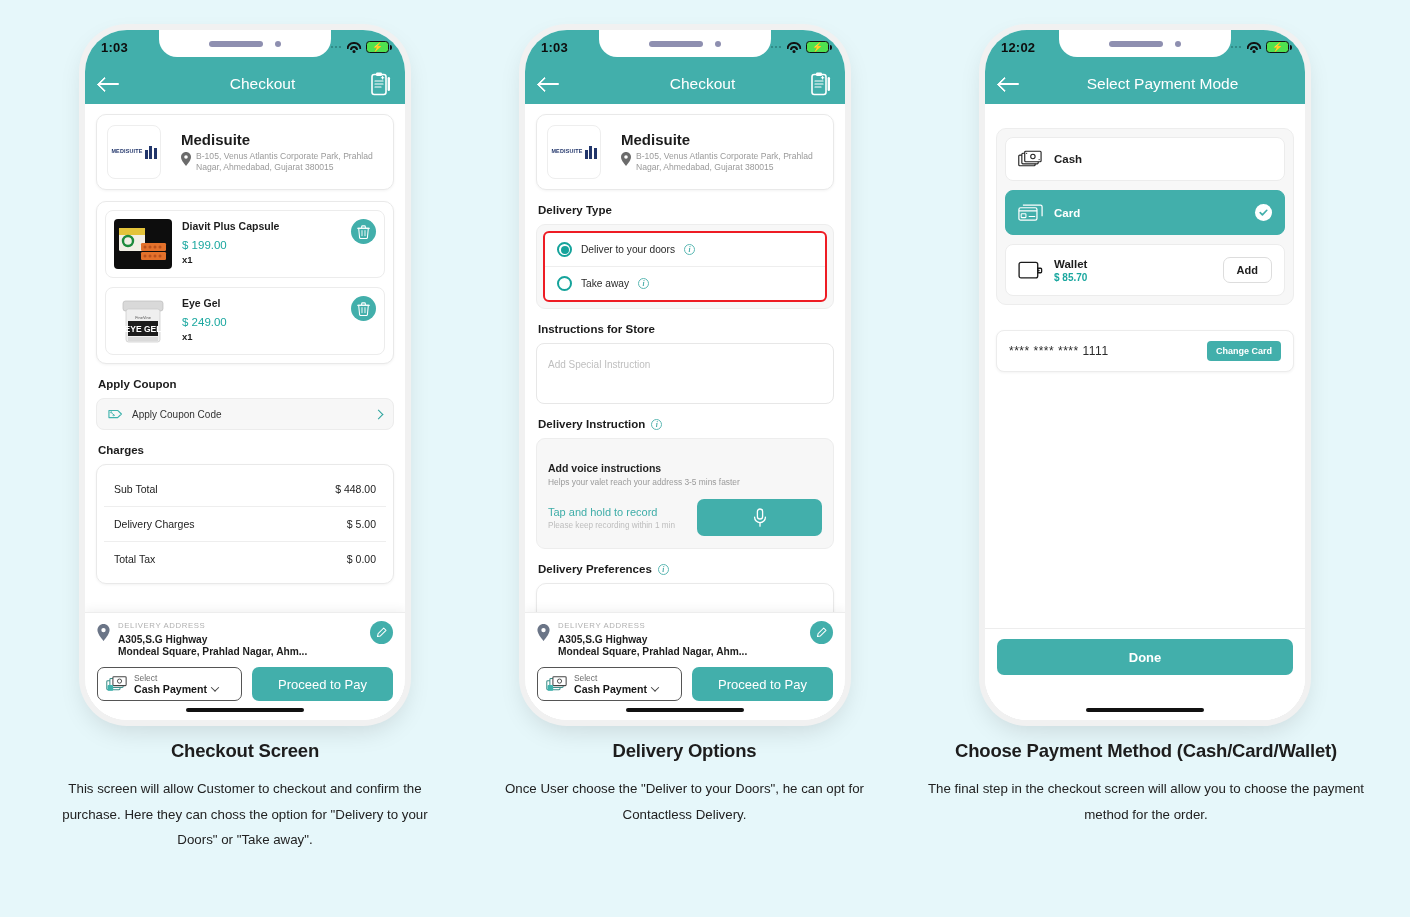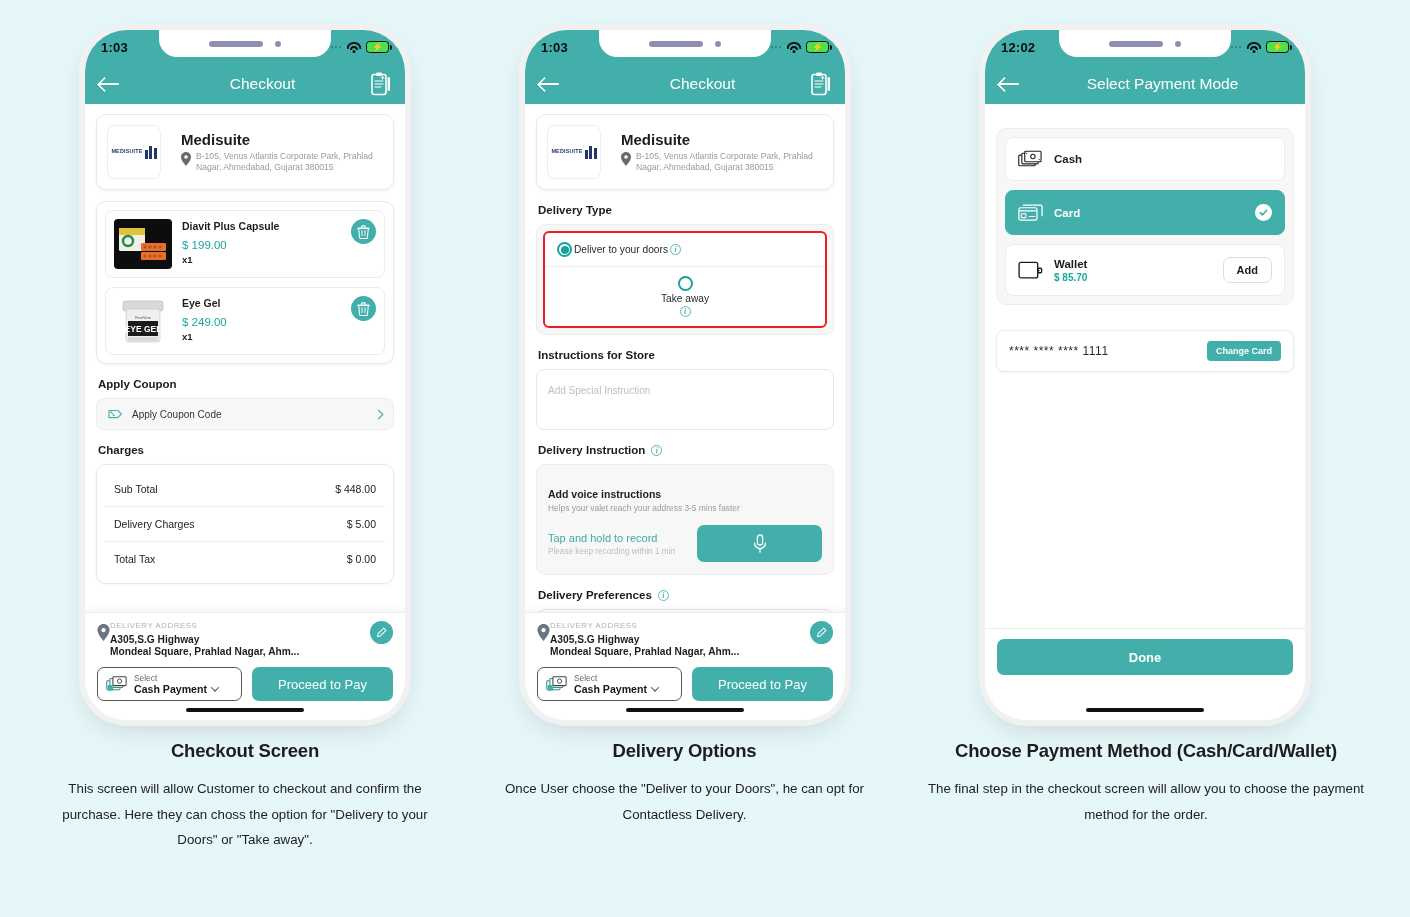--- a/index.html
+++ b/index.html
@@ -131,22 +131,22 @@
   .charges-card { padding:7px; }
   .charge-row { display:flex; justify-content:space-between; align-items:center;
                 padding:11px 10px; border-bottom:1px solid #eee; }
   .charge-row:last-child { border-bottom:none; }
   .charge-k { font-size:10.5px; color:#222; }
   .charge-v { font-size:10.5px; color:#222; }
 
   
   .radio-wrap { background:#f7f7f7; border:1px solid #ededed; border-radius:9px; padding:6px; }
   .radio-box { border:2px solid #ee1c24; border-radius:6px; background:#fff; }
-  .radio-row { display:flex; align-items:center; gap:2px; padding:9px 12px; cursor:pointer; }
-  .radio-row + .radio-row { border-top:1px solid #eee;flex-direction:column; }
+  .radio-row { display:flex; align-items:center; gap:9px; padding:9px 12px; cursor:pointer; }
+  .radio-row + .radio-row { border-top:1px solid #eee; }
   .radio { width:15px; height:15px; border-radius:50%; border:2px solid #15a39b;
            flex:0 0 auto; display:flex; align-items:center; justify-content:center; }
   .radio.on:after { content:''; width:8px; height:8px; border-radius:50%; background:#15a39b; }
   .radio-label { font-size:10.2px; color:#2a2a2a; }
   .info-i { width:11px; height:11px; border:1px solid #5bb8b3; border-radius:50%;
             font-size:7.5px; line-height:9.5px; text-align:center; color:#4aada8;
             font-style:italic; font-family:"Liberation Serif", serif; font-weight:700; flex:0 0 auto; }
 
   .textarea-box { background:#fff; border:1px solid #e7e7e7; border-radius:8px;
                   height:61px; padding:10px 11px; }
@@ -164,21 +164,21 @@
 
   .sec-title-i { display:flex; align-items:center; gap:6px; margin:14px 0 8px 2px; }
   .sec-title-i > span:first-child { font-size:11.5px; font-weight:700; color:#1b1b1b; }
 
   
   .bottombar {
     position:absolute; left:0; right:0; bottom:0; background:#fff;
     border-top:1px solid #ededed; padding:8px 12px 0; height:108px;
     box-shadow: 0 -3px 9px rgba(0,0,0,.05);
   }
-  .addr-row { display:flex; align-items:flex-start; gap:0; }
+  .addr-row { display:flex; align-items:flex-start; gap:8px; }
   .addr-body { flex:1; }
   .addr-cap { font-size:7.8px; color:#b0b0b0; letter-spacing:.6px; }
   .addr-l1 { font-size:10.2px; font-weight:700; color:#1d1d1d; margin-top:4px; }
   .addr-l2 { font-size:10.2px; font-weight:700; color:#1d1d1d; margin-top:1px; }
   .edit-btn { width:23px; height:23px; border-radius:50%; background:#42AFAB;
               display:flex; align-items:center; justify-content:center; cursor:pointer; flex:0 0 auto; }
   .pay-row { display:flex; gap:10px; margin-top:10px; align-items:stretch; }
   .pay-select { flex:0 0 145px; border:1px solid #555; border-radius:7px;
                 display:flex; align-items:center; gap:7px; padding:5px 8px; cursor:pointer; }
   .pay-select-body { flex:1; }

